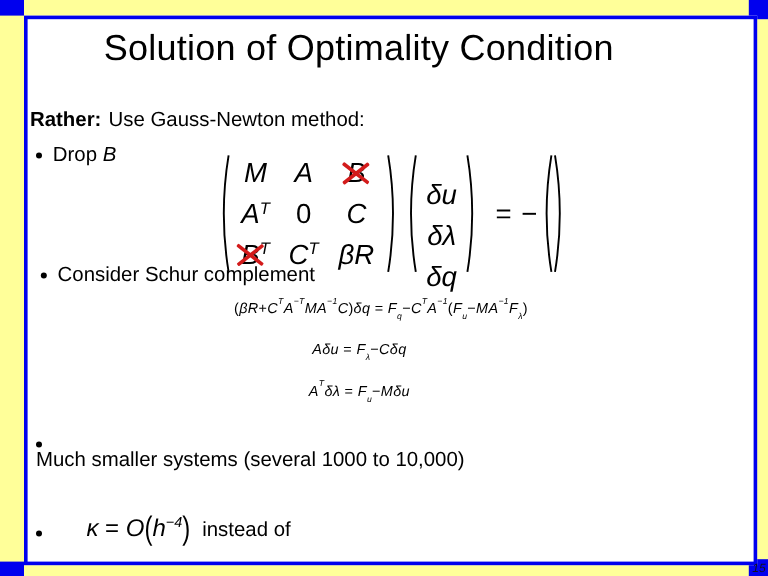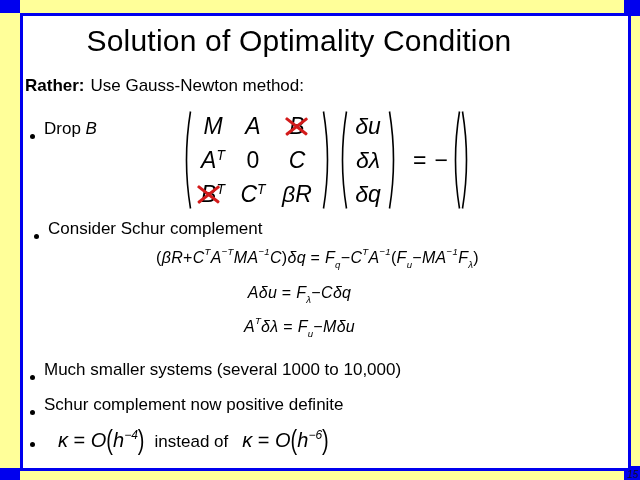--- a/index.html
+++ b/index.html
@@ -18,29 +18,29 @@
   .content {
     position:absolute; left:20px; top:13px; width:611px; height:458px;
     background:#ffffff; border:3px solid var(--frame,#0000ee); box-sizing:border-box;
   }
   .content > div, .content > h1 { position:absolute; }
 
   h1.title {
     margin:0; top:8px; left:0; width:552px; text-align:center;
     font-size:30px; font-weight:normal; letter-spacing:0.2px;
   }
-  .intro { top:60px; left:2px; font-size:17px; }
+  .intro { top:74px; left:2px; font-size:17px; }
   .intro .b { font-weight:bold; }
   .intro .rest { margin-left:0.35em; }
 
-  .bullet { display:flex; align-items:flex-end; font-size:17px; }
+  .bullet { display:flex; align-items:flex-start; font-size:17px; }
   .dot { width:5px; height:5px; border-radius:50%; background:#000; margin:8px 9px 0 0; flex:none; }
   .pos-b1 { top:103px; left:7px; }
   .pos-b2 { top:203px; left:11px; }
-  .pos-b3 { top:344px; left:7px; }
+  .pos-b3 { top:344px; left:7px;flex-direction:column; }
   .pos-b4 { top:379px; left:7px; }
   .pos-b5 { top:412px; left:7px; align-items:baseline; }
 
   .math { font-style:italic; }
   .math .u { font-style:normal; }
   .math sup { font-size:60%; vertical-align:8px; }
   .math sub { font-size:60%; vertical-align:-5px; }
   .mi { font-style:italic; }
 
   
@@ -54,34 +54,34 @@
 
   
   .matrixeq { top:93px; left:158px; display:flex; align-items:center; }
   .paren { flex:none; display:block; }
   .mgrid {
     display:grid; grid-template-columns:42px 38px 50px; grid-auto-rows:34px;
     align-items:center; justify-items:center; font-size:23px; font-style:italic;
   }
   .vgrid {
     display:grid; grid-auto-rows:34px; align-items:center; justify-items:center;
-    font-size:23px; font-style:italic;
+    font-size:23px; font-style:italic;margin-top:36px;
   }
   .vgrid.unk { width:40px; }
   .vgrid.rhs { width:32px; }
   .gap4 { width:4px; }
   .eqsign  { font-size:23px; margin:0 8px 0 14px; }
   .minussign { font-size:23px; margin:0 2px 0 0; }
 
-  .eq { width:605px; text-align:center; font-size:16px; letter-spacing:0.3px; }
+  .eq { width:605px; text-align:center; font-size:12px; letter-spacing:0.3px; }
   .eq1 { top:230px; left:-8px; }
   .eq2 { top:268px; left:-26px; }
   .eq3 { top:299px; left:-26px; }
 
-  .b5-math { font-size:20px; margin-left:14px; }
+  .b5-math { font-size:20px; margin-left:28px; }
   .b5-mid  { margin-left:10px;text-align:center; }
   .bigp { display:inline-block; transform:scaleY(1.35); font-style:normal; }
 
   .pagenum {
     position:absolute; right:2px; bottom:0px;
     font-style:italic; font-size:10px; color:#101020;
   }
 </style>
 </head>
 <body>
@@ -151,27 +151,22 @@
 
   <div class="eq eq1 math"><span class="u">(</span><span>β</span><span>R</span><span class="u">+</span><span>C</span><sup>T</sup><span>A</span><sup>−T</sup><span>M</span><span>A</span><sup>−1</sup><span>C</span><span class="u">)</span><span>δ</span><span>q</span><span class="u"> = </span><span>F</span><sub>q</sub><span class="u">−</span><span>C</span><sup>T</sup><span>A</span><sup>−1</sup><span class="u">(</span><span>F</span><sub>u</sub><span class="u">−</span><span>M</span><span>A</span><sup>−1</sup><span>F</span><sub>λ</sub><span class="u">)</span></div>
   <div class="eq eq2 math"><span>A</span><span>δ</span><span>u</span><span class="u"> = </span><span>F</span><sub>λ</sub><span class="u">−</span><span>C</span><span>δ</span><span>q</span></div>
   <div class="eq eq3 math"><span>A</span><sup>T</sup><span>δ</span><span>λ</span><span class="u"> = </span><span>F</span><sub>u</sub><span class="u">−</span><span>M</span><span>δ</span><span>u</span></div>
 
   <div class="bullet pos-b3">
     <span class="dot"></span>
     <span>Much smaller systems (several 1000 to 10,000)</span>
   </div>
 
-  <div class="bullet pos-b4">
-    <span class="dot"></span>
-    <span>Schur complement now positive definite</span>
-  </div>
 
   <div class="bullet pos-b5">
     <span class="dot"></span>
     <span class="math b5-math"><span>κ</span><span class="u"> = </span><span>O</span><span class="u bigp">(</span><span>h</span><sup>−4</sup><span class="u bigp">)</span></span>
     <span class="b5-mid">instead of</span>
-    <span class="math b5-math"><span>κ</span><span class="u"> = </span><span>O</span><span class="u bigp">(</span><span>h</span><sup>−6</sup><span class="u bigp">)</span></span>
   </div>
 
 </div>
 
 <div class="pagenum">15</div>
 
 </body></html>

